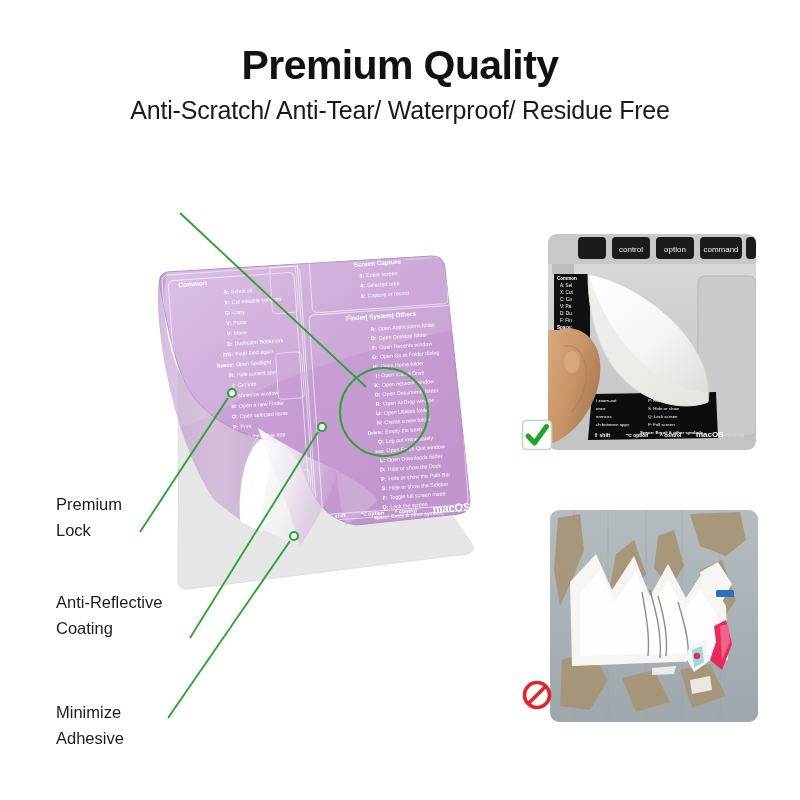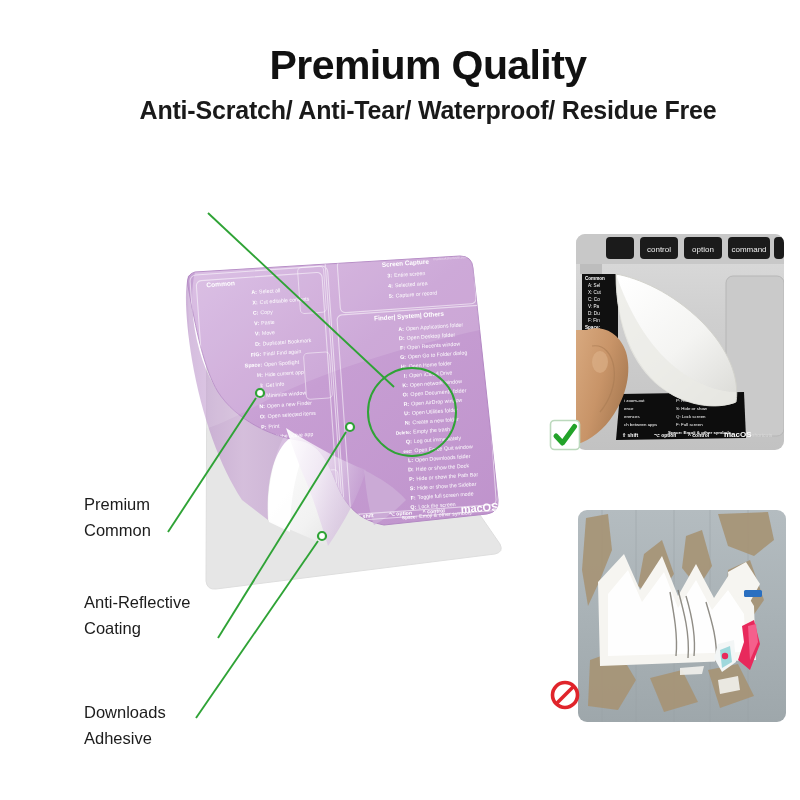--- a/index.html
+++ b/index.html
@@ -3,30 +3,30 @@
 <meta charset="utf-8">
 <style>
   html,body{margin:0;padding:0;}
   body{
     width:800px;height:800px;
     background:#ffffff;
     font-family:"Liberation Sans", sans-serif;
     overflow:hidden;
     position:relative;
   }
-  #root{position:relative;width:692px;height:800px;margin-left:28px;}
+  #root{position:relative;width:692px;height:800px;}
 
   
   .title{
     position:absolute;left:0;top:42px;width:800px;text-align:center;
     font-size:41px;font-weight:bold;color:#111111;letter-spacing:-0.6px;
   }
   .subtitle{
     position:absolute;left:0;top:96px;width:800px;text-align:center;
-    font-size:25px;font-weight:bold;color:#1a1a1a;letter-spacing:-0.2px;
+    font-size:25px;font-weight:normal;color:#1a1a1a;letter-spacing:-0.2px;
   }
 
   
   .callout{
     position:absolute;font-size:16.5px;color:#1c1c1c;line-height:1.55;
     white-space:pre-line;
   }
   .c-hd{left:56px;top:160px;}
   .c-vinyl{left:56px;top:492px;}
   .c-coat{left:56px;top:590px;}
@@ -246,24 +246,24 @@
     </g>
     <g fill="#ffffff" stroke="#2fa336" stroke-width="2.2">
       <circle cx="380" cy="395" r="0"></circle>
       <circle cx="232" cy="393" r="4"></circle>
       <circle cx="322" cy="427" r="4"></circle>
       <circle cx="294" cy="536" r="4"></circle>
     </g>
   </svg>
 
   <div class="callout c-vinyl">Premium
-Common</div>
+Lock</div>
   <div class="callout c-coat">Anti-Reflective
 Coating</div>
-  <div class="callout c-adh">Downloads
+  <div class="callout c-adh">Minimize
 Adhesive</div>
 
   <div class="photo" id="photo-good">
     <svg viewBox="0 0 208 216" width="208" height="216">
       <defs>
         <linearGradient id="macSilver" x1="0" y1="0" x2="0" y2="1">
           <stop offset="0%" stop-color="#dcdcdc"></stop>
           <stop offset="40%" stop-color="#cfcfcf"></stop>
           <stop offset="100%" stop-color="#c2c2c2"></stop>
         </linearGradient>

